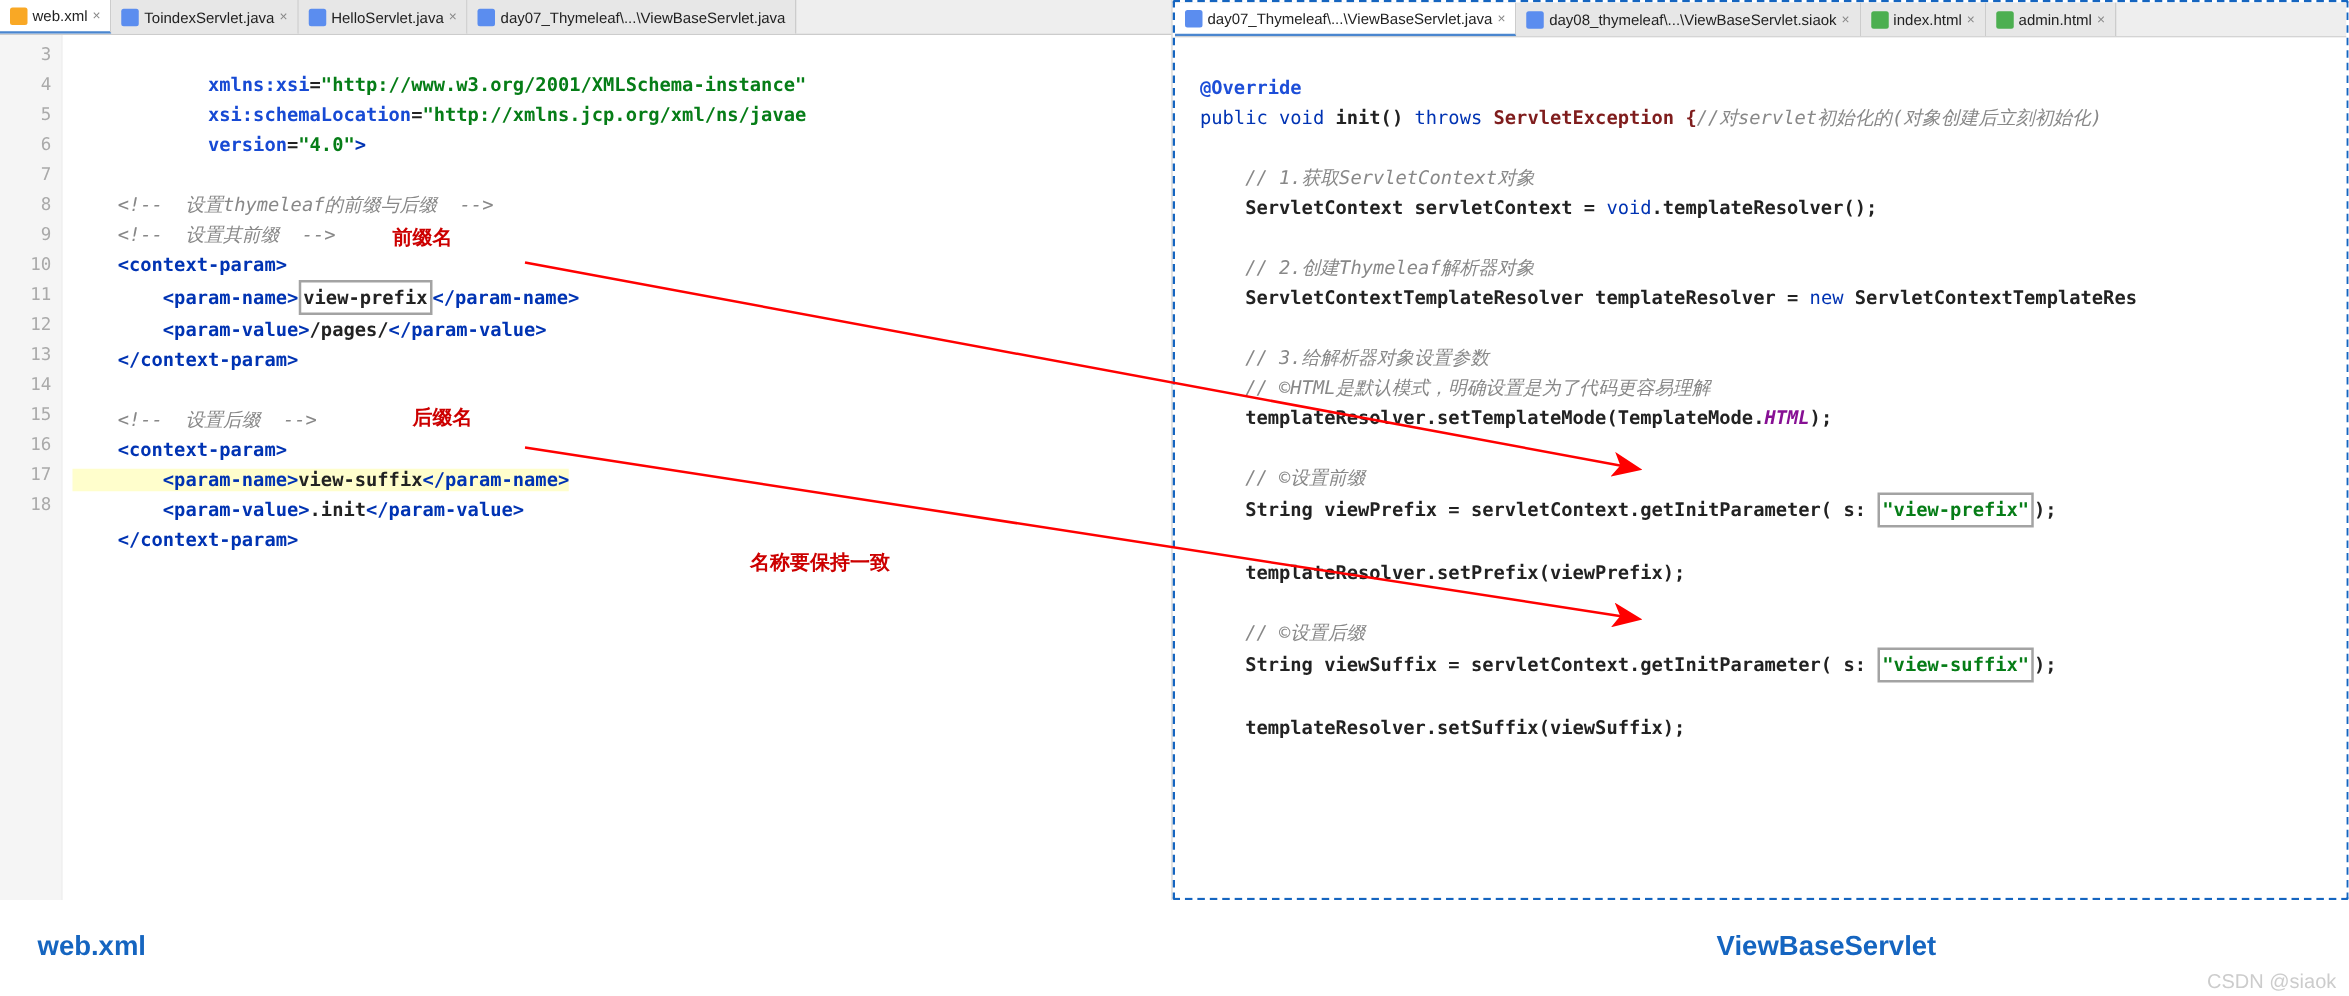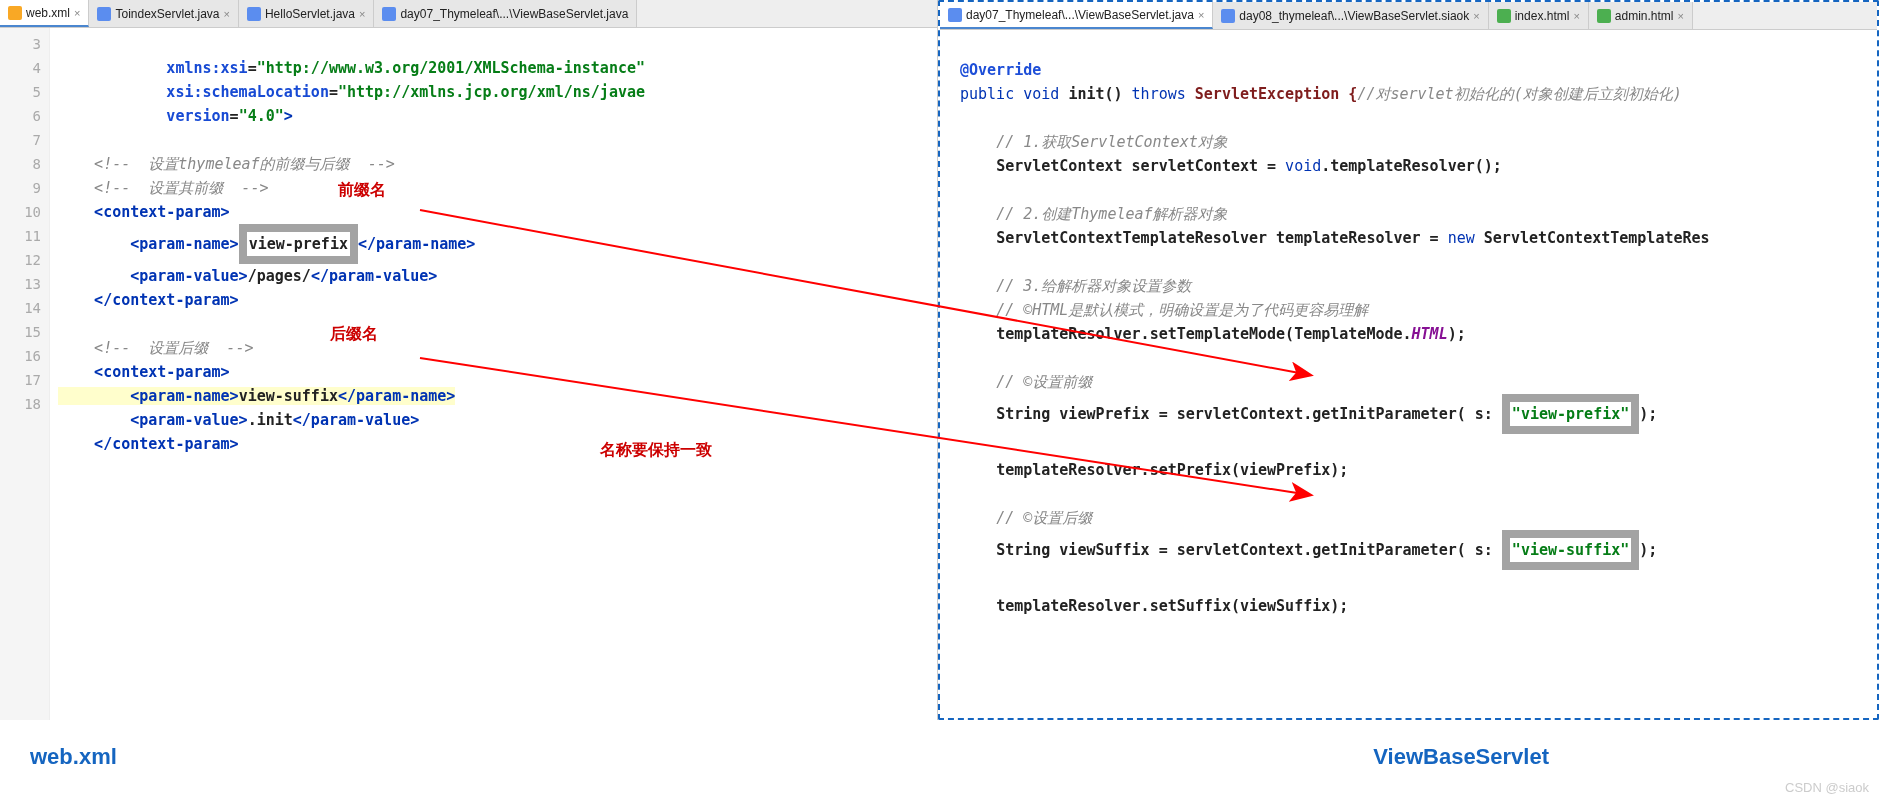--- a/index.html
+++ b/index.html
@@ -21,26 +21,26 @@
 .c-tag{color:#0033b3;font-weight:bold}
 .c-attr{color:#174ad4;font-weight:bold}
 .c-str{color:#067d17;font-weight:bold}
 .c-txt{color:#222;font-weight:bold}
 .c-kw{color:#0033b3;font-weight:normal}
 .c-ann{color:#1d4ed8;font-weight:bold}
 .c-type{color:#222;font-weight:bold}
 .c-mtd{color:#222;font-weight:bold}
 .c-purple{color:#871094;font-weight:bold}
 .hl-line{background:#fffecc}
-.red-box{border:8px solid #a3a3a3;padding:0 2px;display:inline-block}
+.red-box{border:2px solid #a3a3a3;padding:0 2px;display:inline-block}
 .red-label{color:#c00;font-weight:bold;position:absolute;font-size:16px;font-family:"Microsoft YaHei",sans-serif}
 .footer{display:flex;height:60px;padding:10px 30px;align-items:flex-end}
 .footer .lbl{color:#1565c0;font-family:"Segoe UI",sans-serif;font-size:22px;font-weight:bold}
 .footer-right{margin-left:auto;margin-right:300px}
-.watermark{position:absolute;bottom:2px;right:10px;color:#ccc;font-size:13px;font-family:sans-serif}
+.watermark{position:absolute;bottom:2px;right:10px;color:#ccc;font-size:16px;font-family:sans-serif}
 svg.overlay{position:absolute;top:0;left:0;pointer-events:none;z-index:10}
 .pane2-border{border:2px dashed #1565c0;border-radius:2px}
 </style>
 </head>
 <body>
 
 <div class="container">
 
   <div class="pane">
     <div class="tabs">
@@ -76,21 +76,21 @@
 <span class="c-tag">    &lt;context-param&gt;</span>
 <span class="c-tag">        &lt;param-name&gt;</span><span class="red-box"><span class="c-txt">view-prefix</span></span><span class="c-tag">&lt;/param-name&gt;</span>
 <span class="c-tag">        &lt;param-value&gt;</span><span class="c-txt">/pages/</span><span class="c-tag">&lt;/param-value&gt;</span>
 <span class="c-tag">    &lt;/context-param&gt;</span>
 
 <span class="c-gray">    &lt;!--  设置后缀  --&gt;</span>
 <span class="c-tag">    &lt;context-param&gt;</span>
 <span class="hl-line"><span class="c-tag">        &lt;param-name&gt;</span><span class="c-txt">view-suffix</span><span class="c-tag">&lt;/param-name&gt;</span></span>
 <span class="c-tag">        &lt;param-value&gt;</span><span class="c-txt">.init</span><span class="c-tag">&lt;/param-value&gt;</span>
 <span class="c-tag">    &lt;/context-param&gt;</span></div>
-      <div class="red-label" style="top:152px;left:338px">前缀名</div>
+      <div class="red-label" style="top:152px;left:314px">前缀名</div>
       <div class="red-label" style="top:296px;left:330px">后缀名</div>
       <div class="red-label" style="top:412px;left:600px">名称要保持一致</div>
     </div>
   </div>
 
   <div class="pane pane2-border">
     <div class="tabs">
       <div class="tab active">
           <span class="icon java-icon"></span>
           <span>day07_Thymeleaf\...\ViewBaseServlet.java</span>

